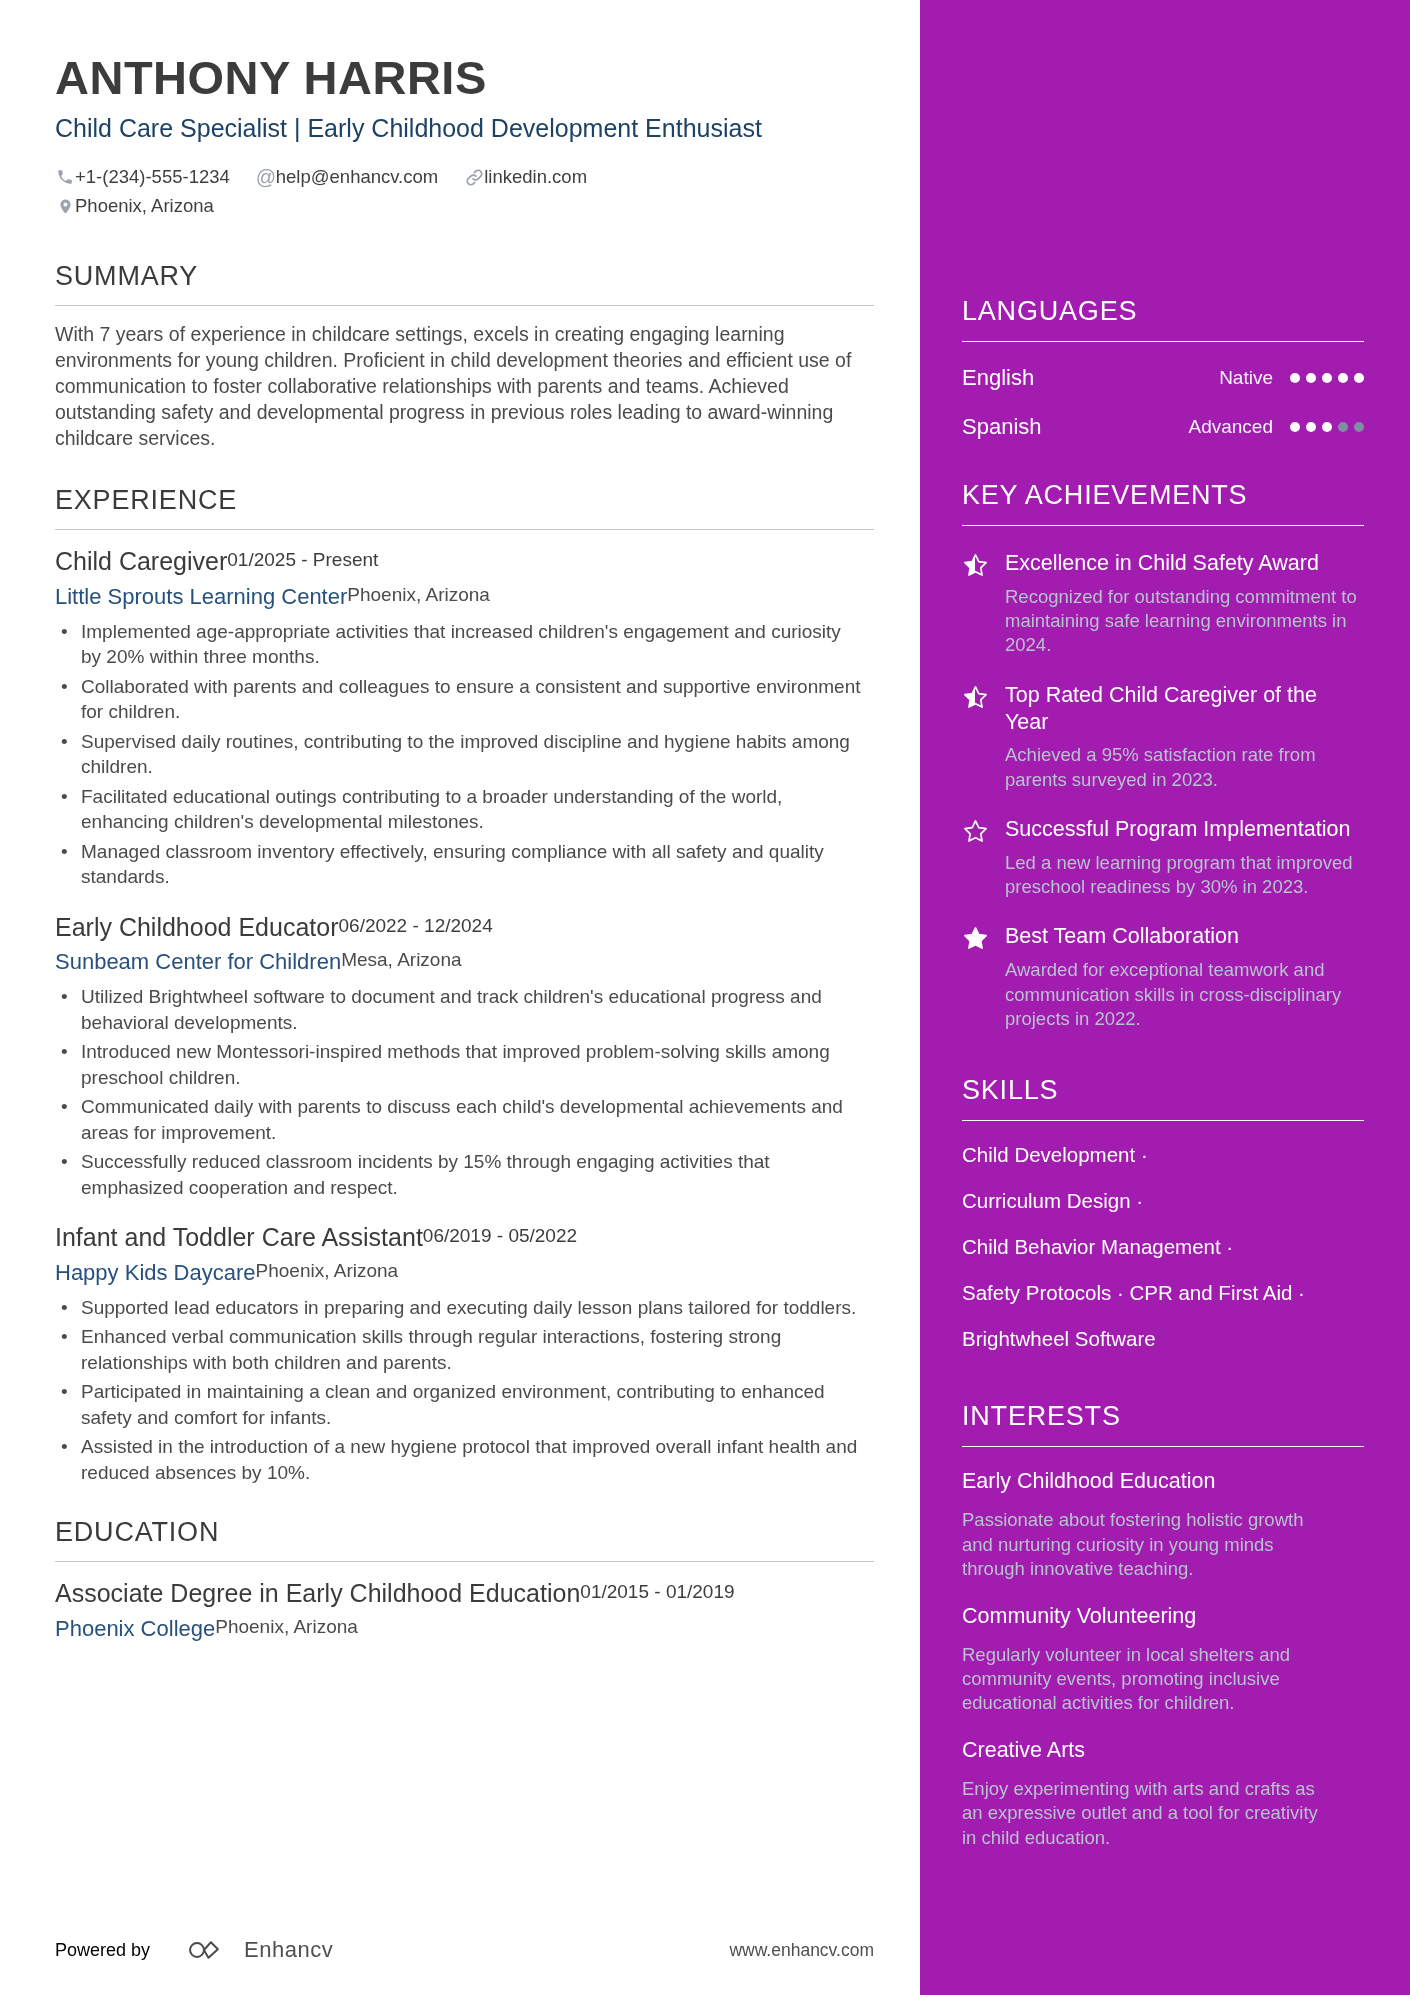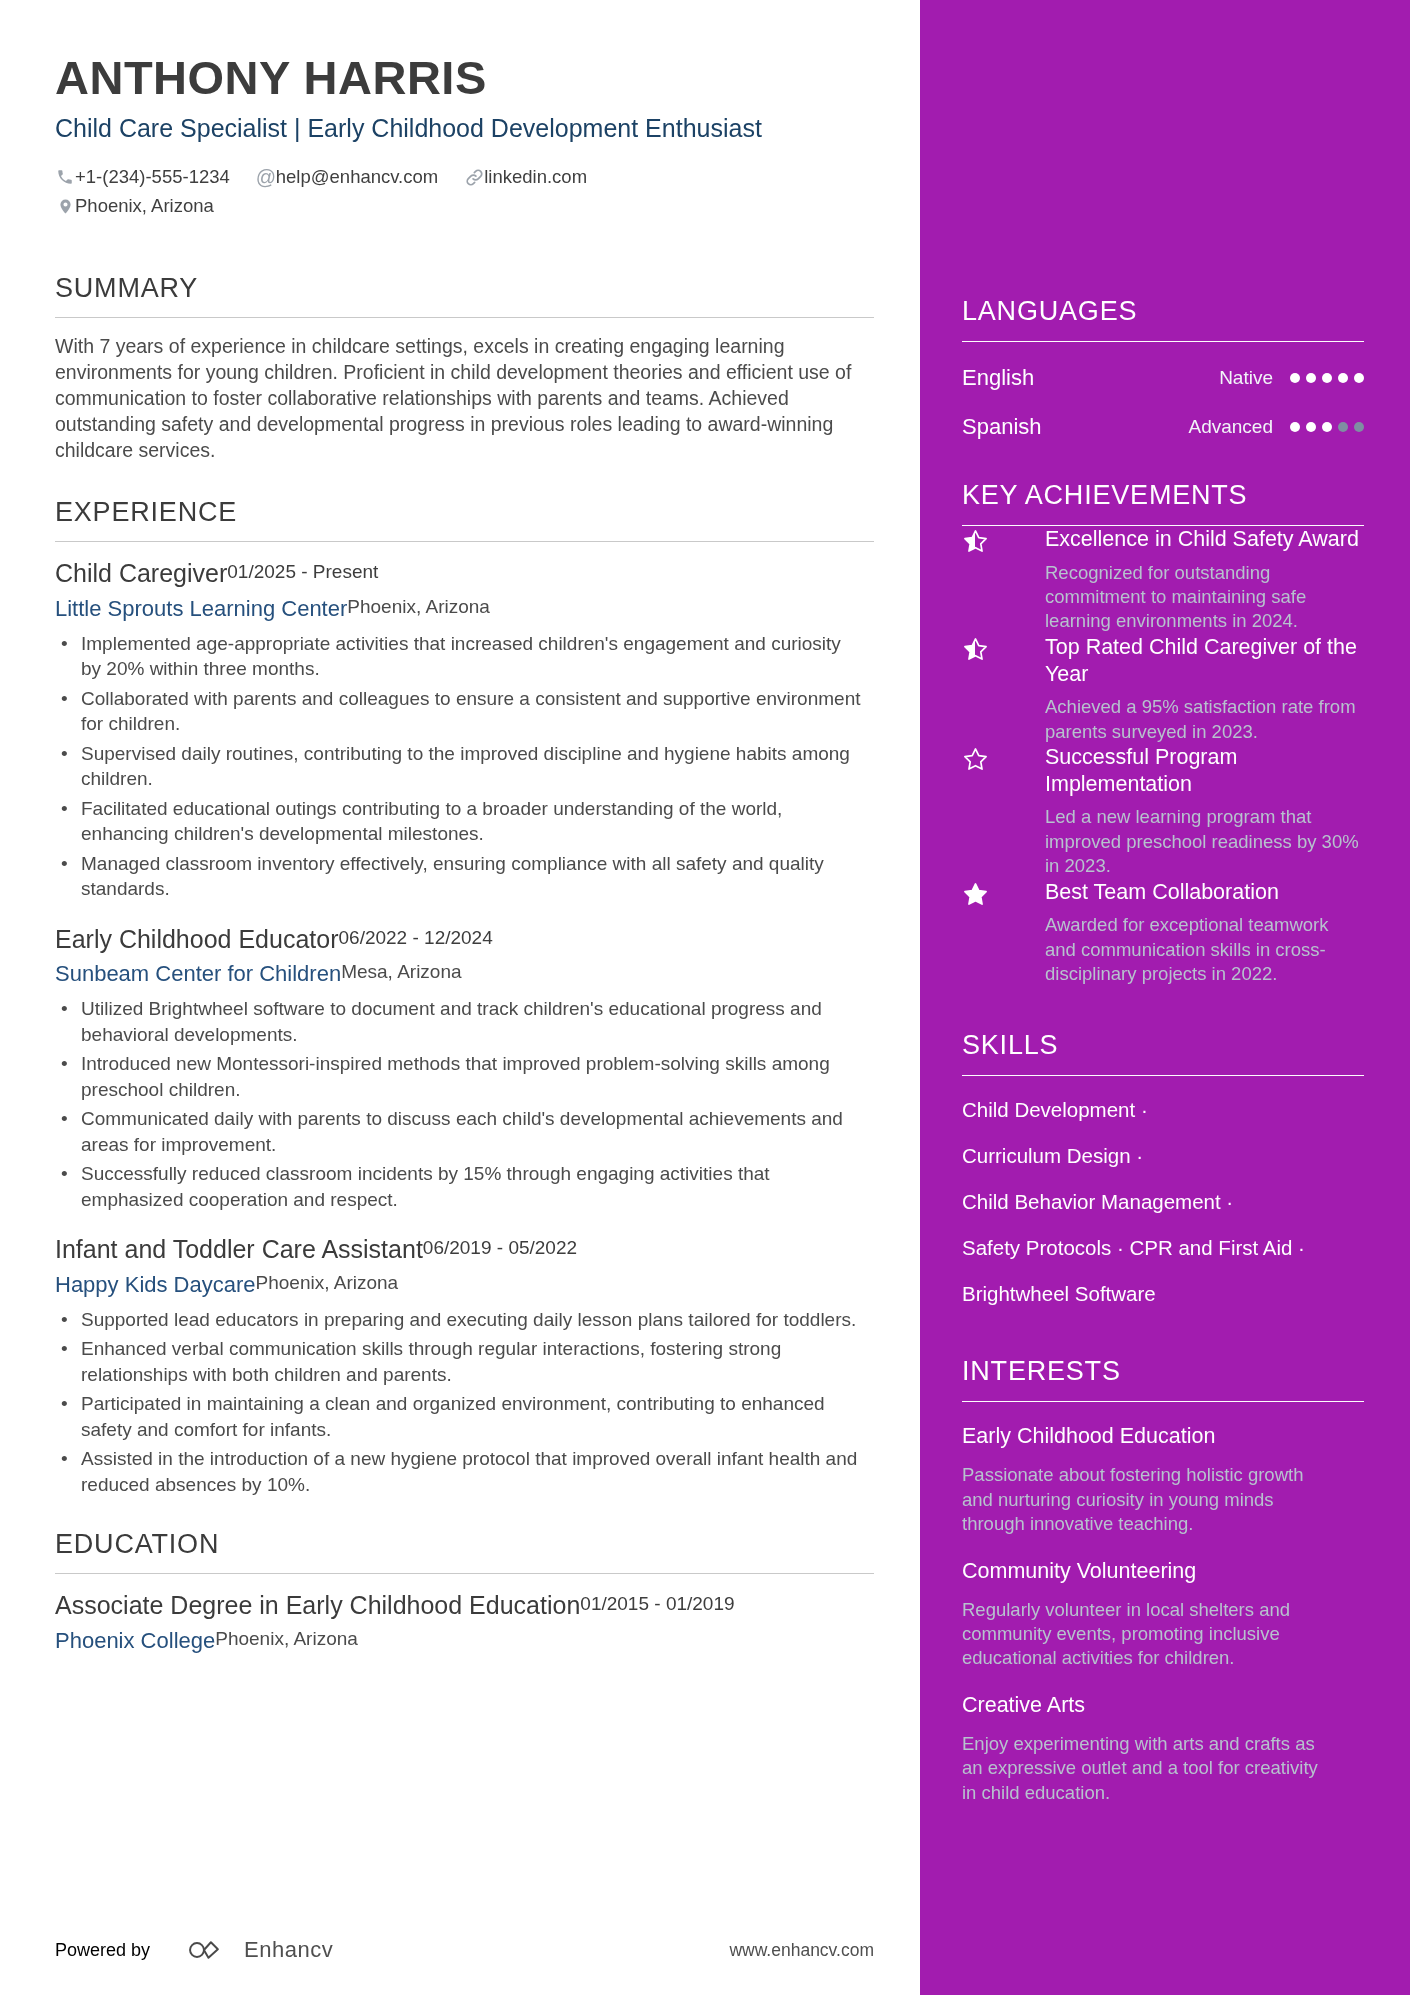--- a/index.html
+++ b/index.html
@@ -17,21 +17,21 @@
   .subtitle{font-size:25px;color:#1c4265;max-width:720px;line-height:1.26;margin-top:9px;}
   .contact{margin-top:15px;}
   .contact-row{display:flex;align-items:center;gap:26px;margin-top:7px;}
   .contact-item{display:flex;align-items:center;gap:0;font-size:18.5px;color:#3f3f3f;}
   .cicon{width:20px;height:20px;display:inline-flex;align-items:center;justify-content:center;color:#9ca3ab;flex:0 0 auto;}
   .at-glyph{font-size:20px;color:#9ca3ab;line-height:1;}
   .sec-heading{
     font-size:27px;color:#3b3b3b;letter-spacing:.8px;font-weight:400;
     padding-bottom:13px;border-bottom:1px solid #c9c9c9;
   }
-  .summary-wrap{margin-top:56px;}
+  .summary-wrap{margin-top:44px;}
   .summary-text{font-size:19.5px;line-height:26px;color:#4b4b4b;margin-top:15px;max-width:815px;}
   .exp-wrap{margin-top:34px;}
   .edu-wrap{margin-top:28px;}
   .entry{margin-top:16px;}
   .entry + .entry{margin-top:22px;}
   .row{display:flex;justify-content:flex-start;align-items:flex-start;}
   .job-title{font-size:25px;color:#3b3b3b;line-height:1.22;max-width:600px;}
   .dates{font-size:19px;color:#3d3d3d;white-space:nowrap;padding-top:3px;}
   .company-row{margin-top:7px;}
   .company{font-size:22px;color:#26507d;}
@@ -55,21 +55,21 @@
     font-size:27px;color:#ffffff;letter-spacing:.8px;font-weight:400;
     padding-bottom:14px;border-bottom:1.5px solid #fdfdfd;
   }
   .lang-row{display:flex;align-items:center;margin-top:23px;}
   .lang-name{font-size:22px;color:#fff;flex:1;}
   .lang-level{font-size:19px;color:#f2f5f8;margin-right:17px;}
   .dots{display:inline-flex;gap:6px;align-items:center;}
   .dot{width:10px;height:10px;border-radius:50%;background:#7e8fa2;}
   .dot.filled{background:#ffffff;}
   .ach-wrap{margin-top:40px;}
-  .ach-item{display:flex;gap:40px;}
+  .ach-item{display:flex;margin-top:24px;}
   .ach-icon{width:28px;flex:0 0 28px;padding-top:2px;}
   .ach-body{margin-left:15px;}
   .ach-title{font-size:21.5px;color:#ffffff;line-height:1.24;}
   .ach-desc{font-size:18.5px;color:#b7c2ce;line-height:1.32;margin-top:8px;}
   .skills-wrap{margin-top:44px;}
   .skill-item{font-size:20.5px;color:#fff;margin-top:22px;}
   .int-wrap{margin-top:50px;}
   .int-item{margin-top:22px;}
   .int-title{font-size:21.5px;color:#ffffff;}
   .int-desc{font-size:18.5px;color:#b7c2ce;line-height:1.32;margin-top:14px;max-width:370px;}

